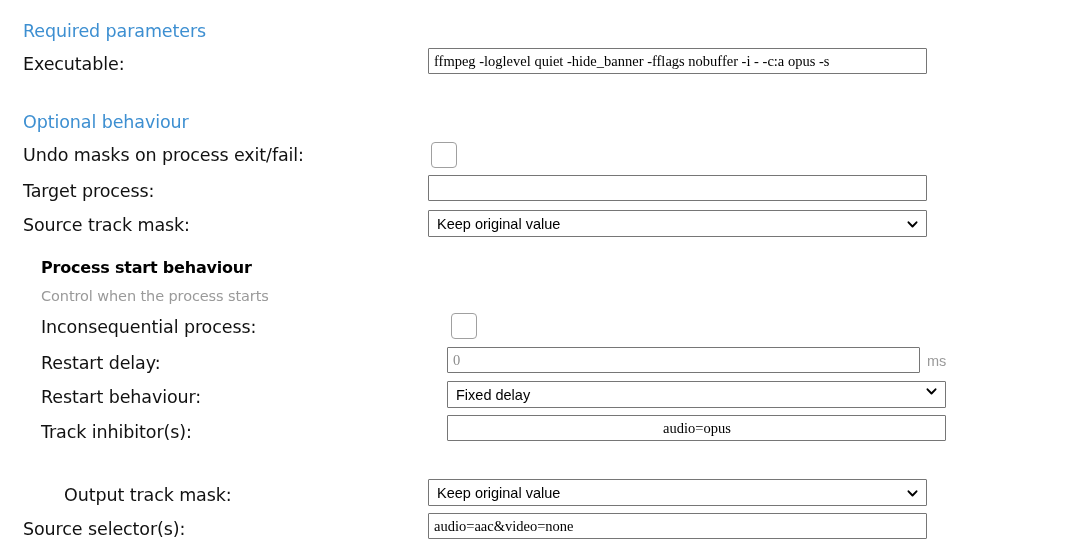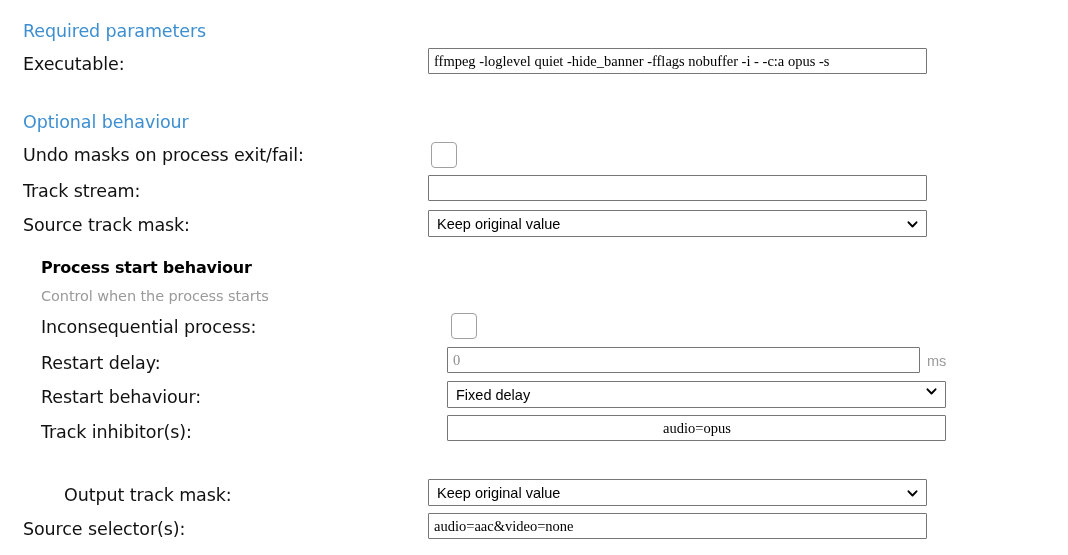--- a/index.html
+++ b/index.html
@@ -148,21 +148,21 @@
   <div class="label" style="top: 54px;">Executable:</div>
 
   <input class="ctl textbox" type="text" style="left: 428px; top: 48px; width: 499px;" value="ffmpeg -loglevel quiet -hide_banner -fflags nobuffer -i - -c:a opus -s">
 
   <div class="section-heading" style="top: 112px;">Optional behaviour</div>
 
   <div class="label" style="top: 145px;">Undo masks on process exit/fail:</div>
 
   <div class="ctl checkbox" style="left: 431px; top: 142px;"></div>
 
-  <div class="label" style="top: 181px;">Track stream:</div>
+  <div class="label" style="top: 181px;">Target process:</div>
 
   <input class="ctl textbox" type="text" style="left: 428px; top: 175px; width: 499px;" value="">
 
   <div class="label" style="top: 215px;">Source track mask:</div>
 
   <div class="select-wrap" style="left: 428px; top: 210px; width: 499px; height: 27px;">
     <select class="selectbox"><option value="Keep original value">Keep original value</option></select>
     <span class="chev">
       <svg viewBox="0 0 12 12" width="11" height="11">
         <path d="M1.6 3.6 L6 8.2 L10.4 3.6" fill="none" stroke="#000000" stroke-width="2.1" stroke-linecap="round" stroke-linejoin="round"></path>

